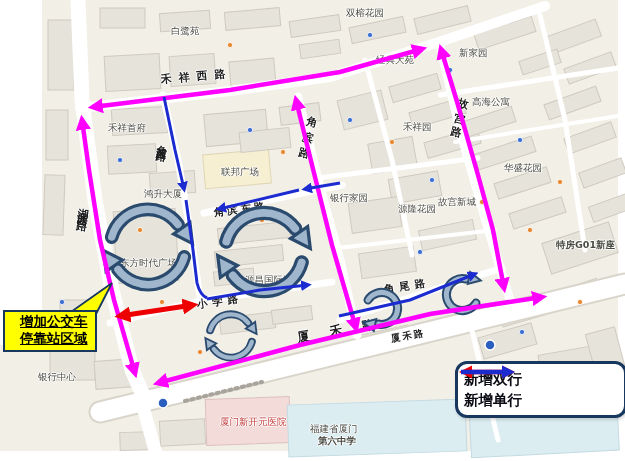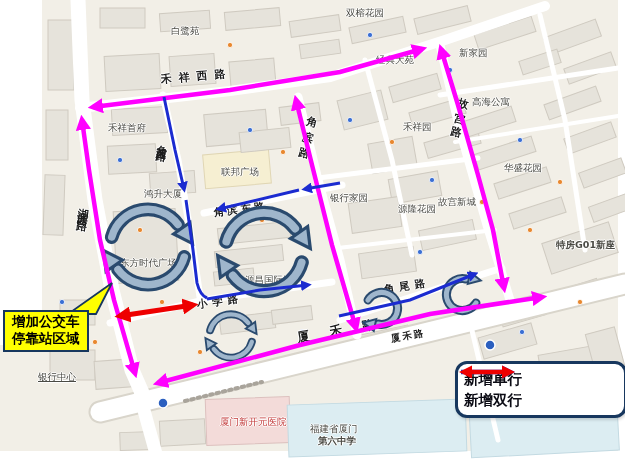--- a/index.html
+++ b/index.html
@@ -6,22 +6,22 @@
   .stage{position:relative;width:625px;height:461px;background:#ffffff;overflow:hidden;
          font-family:"DejaVu Sans","Liberation Sans",sans-serif;}
   .stage svg{position:absolute;left:0;top:0;}
   #labels{position:absolute;left:0;top:0;width:625px;height:461px;pointer-events:none;}
   .plabel{position:absolute;font-size:9.5px;color:#4a4a44;white-space:nowrap;
           text-shadow:-1px 0 #fff,1px 0 #fff,0 -1px #fff,0 1px #fff;}
   .rlabel{position:absolute;font-size:11px;font-weight:bold;color:#1c1c1c;white-space:nowrap;
           text-shadow:-1px 0 #fff,1px 0 #fff,0 -1px #fff,0 1px #fff;}
   .vert{writing-mode:vertical-rl;text-orientation:upright;}
   .callout{position:absolute;left:3px;top:310px;background:#ffff00;border:2.5px solid #17375E;
-           padding:1px 7px 2px 7px;font-size:13.5px;font-weight:bold;color:#000;line-height:1.28;
-           z-index:30;}
+           padding:1px 7px 2px 15px;font-size:13.5px;font-weight:bold;color:#000;line-height:1.28;
+           z-index:30;text-decoration:underline;}
   .legend{position:absolute;left:455px;top:361px;width:152px;background:#ffffff;
           border:3.5px solid #17375E;border-radius:12px;padding:6px 8px 6px 6px;z-index:30;
           display:flex;flex-direction:column;gap:3px;box-shadow:1px 2px 3px rgba(0,0,0,.15);}
   .legend-row{display:flex;align-items:center;gap:8px;height:18px;}
   .legend-row span{font-size:14.5px;font-weight:bold;color:#0b0b14;white-space:nowrap;}
 </style>
 </head>
 <body>
 
 <div class="stage">
@@ -161,21 +161,21 @@
       <div class="plabel" style="left: 403px; top: 121px;">禾祥园</div>
       <div class="plabel" style="left: 504px; top: 162px;">华盛花园</div>
       <div class="plabel" style="left: 438px; top: 196px;">故宫新城</div>
       <div class="plabel" style="left: 398px; top: 203px;">源隆花园</div>
       <div class="plabel" style="left: 330px; top: 192px;">银行家园</div>
       <div class="plabel" style="left: 108px; top: 122px;">禾祥首府</div>
       <div class="plabel" style="left: 144px; top: 188px;">鸿升大厦</div>
       <div class="plabel" style="left: 120px; top: 257px;">东方时代广场</div>
       <div class="plabel" style="left: 221px; top: 166px;">联邦广场</div>
       <div class="plabel" style="left: 245px; top: 274px;">源昌国际城</div>
-      <div class="plabel" style="left: 38px; top: 371px; text-decoration: underline;">银行中心</div>
+      <div class="plabel" style="left: 38px; top: 371px;">银行中心</div>
       <div class="plabel" style="left: 556px; top: 239px; font-weight: bold; text-align: right;">特房G01新座</div>
       <div class="plabel" style="left: 220px; top: 416px; color: rgb(194, 58, 58); font-weight: normal;">厦门新开元医院</div>
       <div class="plabel" style="left: 310px; top: 423px; font-weight: normal;">福建省厦门</div>
       <div class="plabel" style="left: 318px; top: 435px; font-weight: bold;">第六中学</div>
       <div class="rlabel" style="left: 160px; top: 72px; font-size: 11px; letter-spacing: 7px; transform: rotate(-5deg); transform-origin: left top;">禾祥西路</div>
       <div class="rlabel vert" style="left: 76px; top: 198px; font-size: 11px; letter-spacing: 4px; transform: rotate(7deg); transform-origin: left top;">湖滨西路</div>
       <div class="rlabel vert" style="left: 158px; top: 136px; font-size: 10.5px; letter-spacing: 2px; transform: rotate(10deg); transform-origin: left top;">角滨西路</div>
       <div class="rlabel vert" style="left: 307px; top: 105px; font-size: 11px; letter-spacing: 16px; transform: rotate(14deg); transform-origin: left top;">角滨路</div>
       <div class="rlabel" style="left: 213px; top: 206px; font-size: 10.5px; letter-spacing: 3px; transform: rotate(-7deg); transform-origin: left top;">角滨东路</div>
       <div class="rlabel vert" style="left: 458px; top: 88px; font-size: 11px; letter-spacing: 14px; transform: rotate(14deg); transform-origin: left top;">故宫路</div>
@@ -245,27 +245,27 @@
   </svg>
 
   <div class="callout">
     <div>增加公交车</div>
     <div>停靠站区域</div>
   </div>
 
   <div class="legend" id="legend">
       <div class="legend-row">
         <svg width="58" height="16">
-          <line x1="3" y1="8" x2="45" y2="8" stroke="#1B2BD0" stroke-width="4.5"></line>
-          <polygon points="44,1.5 57,8 44,14.5" fill="#1B2BD0"></polygon>
-        </svg>
-        <span>新增单行</span>
-      </div>
-      <div class="legend-row">
-        <svg width="58" height="16">
           <line x1="13" y1="8" x2="45" y2="8" stroke="#EE0000" stroke-width="4.5"></line>
           <polygon points="44,1.5 57,8 44,14.5" fill="#EE0000"></polygon>
           <polygon points="14,1.5 1,8 14,14.5" fill="#EE0000"></polygon>
         </svg>
         <span>新增双行</span>
       </div>
+      <div class="legend-row">
+        <svg width="58" height="16">
+          <line x1="3" y1="8" x2="45" y2="8" stroke="#1B2BD0" stroke-width="4.5"></line>
+          <polygon points="44,1.5 57,8 44,14.5" fill="#1B2BD0"></polygon>
+        </svg>
+        <span>新增单行</span>
+      </div>
     </div>
 </div>
 
 </body></html>

